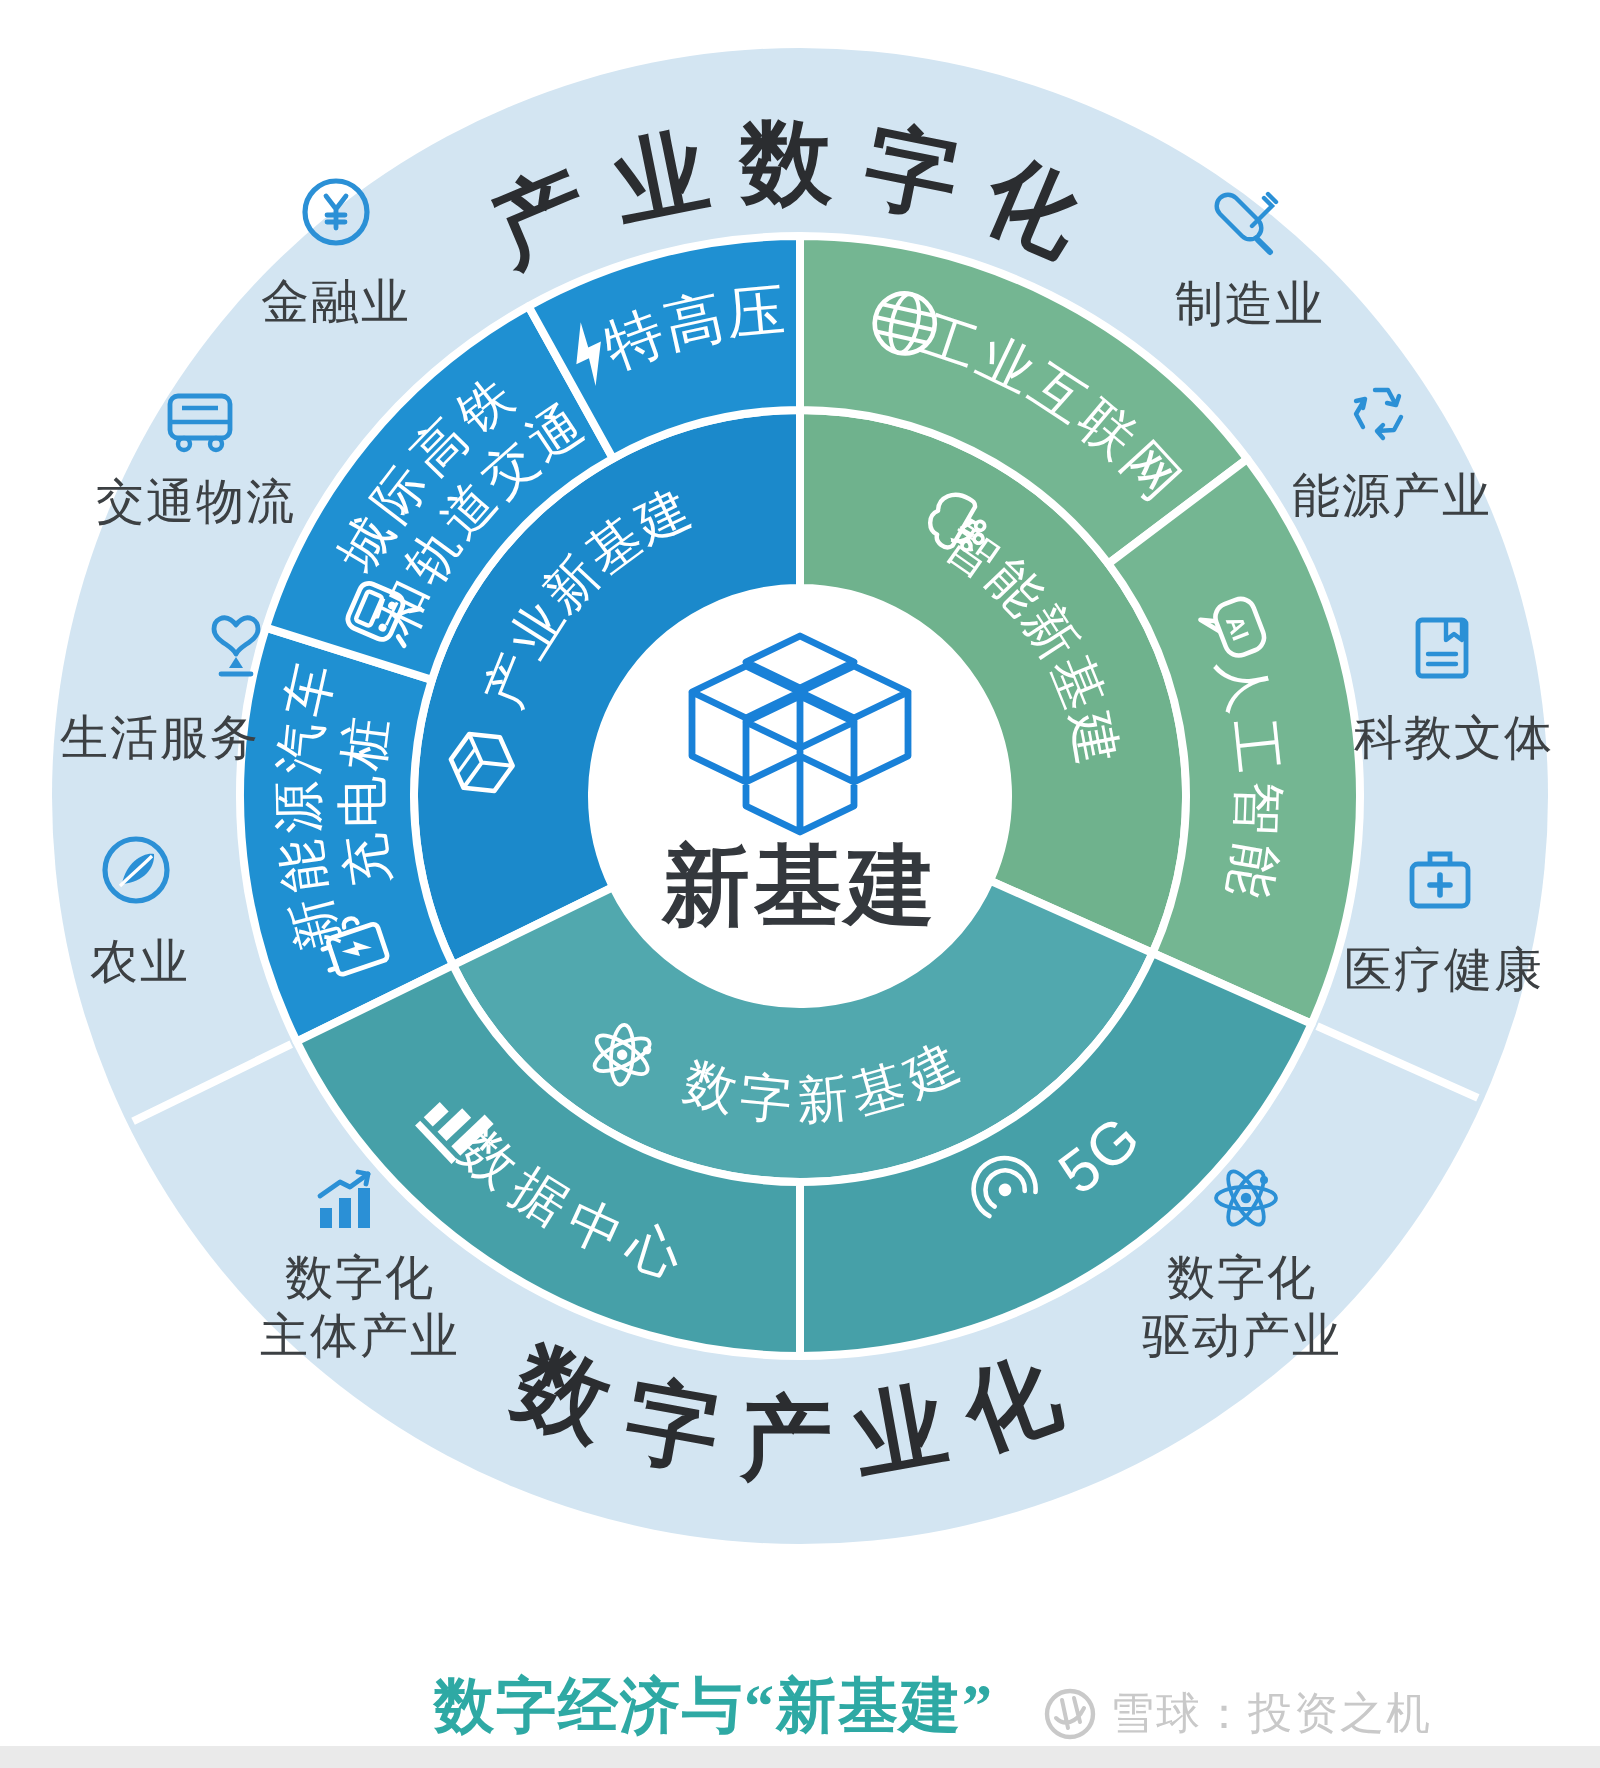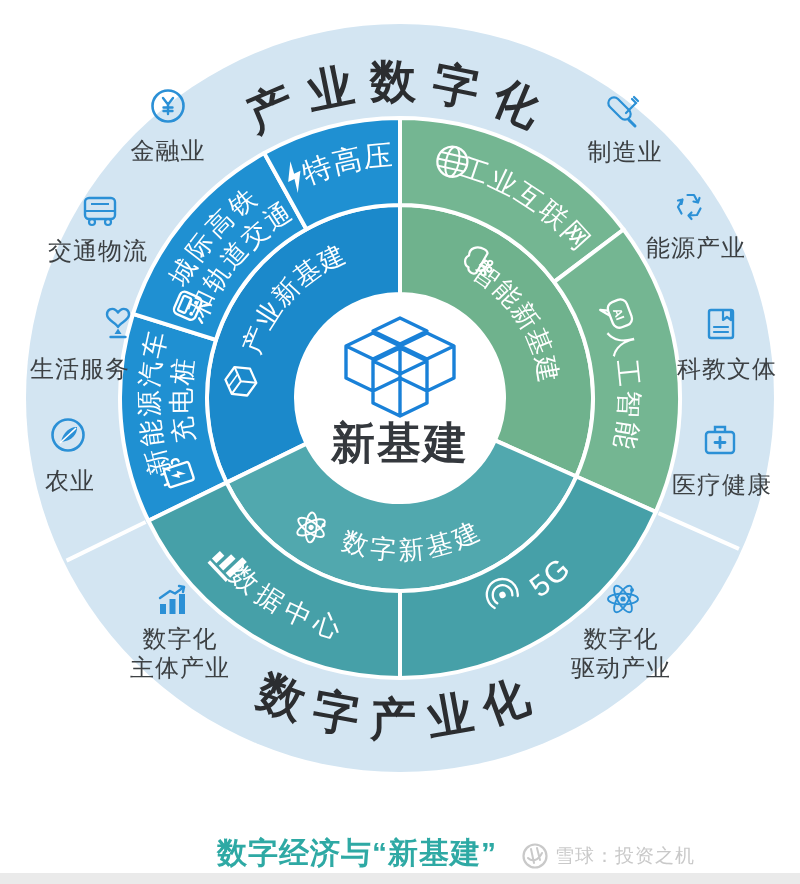--- a/index.html
+++ b/index.html
@@ -2,21 +2,21 @@
 <html><head>
 <meta charset="utf-8">
 <style>
   html,body{margin:0;padding:0;background:#ffffff;}
   #stage{position:relative;width:800px;height:884px;background:#ffffff;overflow:hidden;
          font-family:"Liberation Sans","DejaVu Sans",sans-serif;}
   #wheel{position:absolute;left:0;top:0;}
   #caption{position:absolute;left:357px;top:833px;transform:translateX(-50%);
            font-size:30px;font-weight:bold;white-space:nowrap;letter-spacing:1px;}
   #watermark{position:absolute;left:521px;top:842px;display:flex;align-items:center;gap:6px;}
-  #watermark span{font-size:19px;letter-spacing:1px;white-space:nowrap;text-align:right;}
+  #watermark span{font-size:22px;letter-spacing:1px;white-space:nowrap;text-align:right;}
   #footer-strip{position:absolute;left:0;bottom:0;width:800px;height:11px;}
   svg text{user-select:none;}
 </style>
 </head>
 <body>
 
 <div id="stage">
   <svg id="wheel" width="800" height="820" viewBox="0 0 800 820">
       <circle cx="400" cy="398" r="374" fill="#d3e5f2"></circle>
       <line x1="658.533364512856" y1="513.1064699904515" x2="738.9253647854049" y2="548.8992945811219" stroke="#ffffff" stroke-width="4"></line>
@@ -180,21 +180,21 @@
       <g transform="translate(173,600) rotate(0) scale(1)">
         <rect x="-13" y="4" width="6" height="10" fill="#2b90d6"></rect>
         <rect x="-3.5" y="-1" width="6" height="15" fill="#2b90d6"></rect>
         <rect x="6" y="-6" width="6" height="20" fill="#2b90d6"></rect>
         <path d="M-13,-2 L-3,-9 L2,-6.5 L11,-13" fill="none" stroke="#2b90d6" stroke-width="2.4" stroke-linecap="round" stroke-linejoin="round"></path>
         <path d="M11,-13 L6,-14 M11,-13 L10,-8" stroke="#2b90d6" stroke-width="2.4" stroke-linecap="round"></path>
       </g>
       <text x="180" y="647" text-anchor="middle" font-size="24" fill="#3c4043" letter-spacing="1">数字化</text>
       <text x="180" y="676" text-anchor="middle" font-size="24" fill="#3c4043" letter-spacing="1">主体产业</text>
     </svg>
-  <div id="caption" style="color: rgb(46, 169, 164);">数字经济与“新基建”</div>
+  <div id="caption" style="color: rgb(46, 169, 164); font-family: Liberation Serif, serif;">数字经济与“新基建”</div>
   <div id="watermark">
     <svg width="28" height="28" viewBox="-14 -14 28 28">
       <circle r="11.5" fill="none" stroke="#c9c9c9" stroke-width="2.2"></circle>
       <path d="M-4,-7 L-1,7 M-7,2 C-3,6 3,5 7,-3 M2,-8 L5,4" fill="none" stroke="#c9c9c9" stroke-width="2" stroke-linecap="round"></path>
     </svg>
     <span style="color: rgb(201, 201, 201);">雪球：投资之机</span>
   </div>
   <div id="footer-strip" style="background: rgb(234, 234, 234);"></div>
 </div>
 

